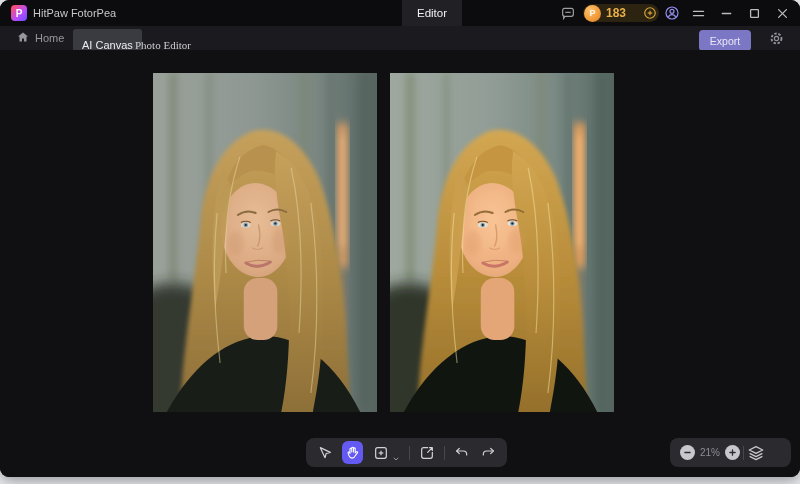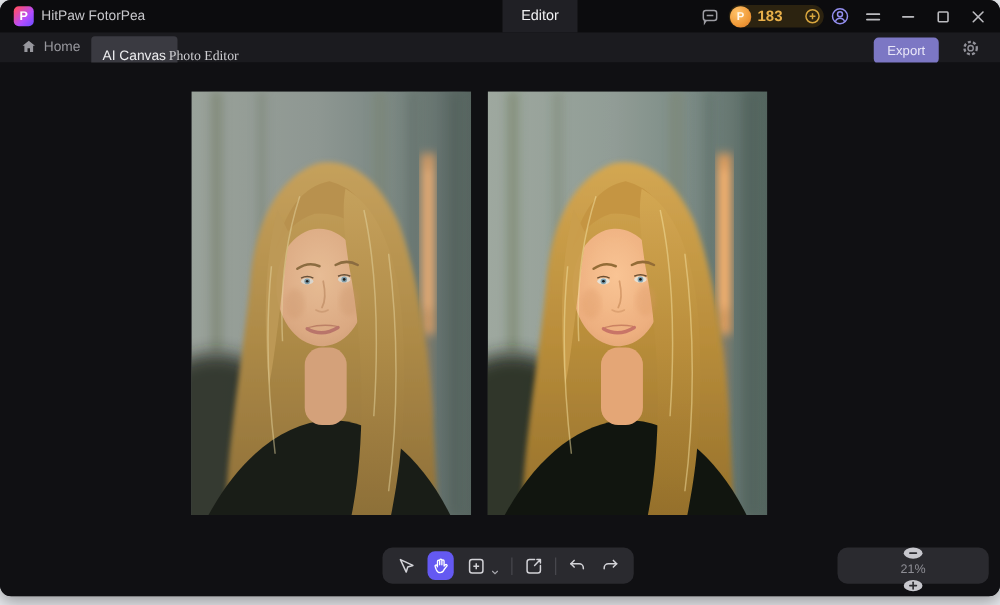--- a/index.html
+++ b/index.html
@@ -49,21 +49,21 @@
   .canvas { position:absolute; left:0; top:50px; width:100%; height:427px; background:#101013; }
   .photo { position:absolute; top:23px; width:224px; height:339px; overflow:hidden; }
   .photo svg { width:100%; height:100%; display:block; }
   .photo.before { left:153px; filter:saturate(.96) contrast(.97); }
   .photo.after  { left:390px; filter:saturate(1.07) contrast(1.05) brightness(1.02); }
 
   
   .pill { position:absolute; top:388px; height:29px; background:#2a2a2f; border-radius:8px;
     display:flex; align-items:center; color:#d3d3d8; }
   .tools-pill { left:306px; width:201px; padding:0 11px; gap:9px; justify-content:space-between; }
-  .zoom-pill { left:670px; width:121px; padding:0 10px; gap:3px;flex-direction:column; }
+  .zoom-pill { left:670px; width:121px; padding:0 10px; gap:3px; }
   .tool { width:18px; height:18px; display:flex; align-items:center; justify-content:center; }
   .tool svg { width:16px; height:16px; }
   .tool.active { width:23px; height:23px; background:#6459f2; border-radius:6px; color:#fff; }
   .tool.active svg { width:15px; height:15px; }
   .add-group { display:flex; align-items:center; gap:2px; }
   .add-group .chev { width:8px; height:8px; color:#a9a9af; }
   .vdiv { width:1px; height:14px; background:#47474d; }
   .circle-btn { width:15px; height:15px; border-radius:50%; background:#c7c7cd; color:#2a2a2f;
     display:flex; align-items:center; justify-content:center; }
   .circle-btn svg { width:9px; height:9px; }

